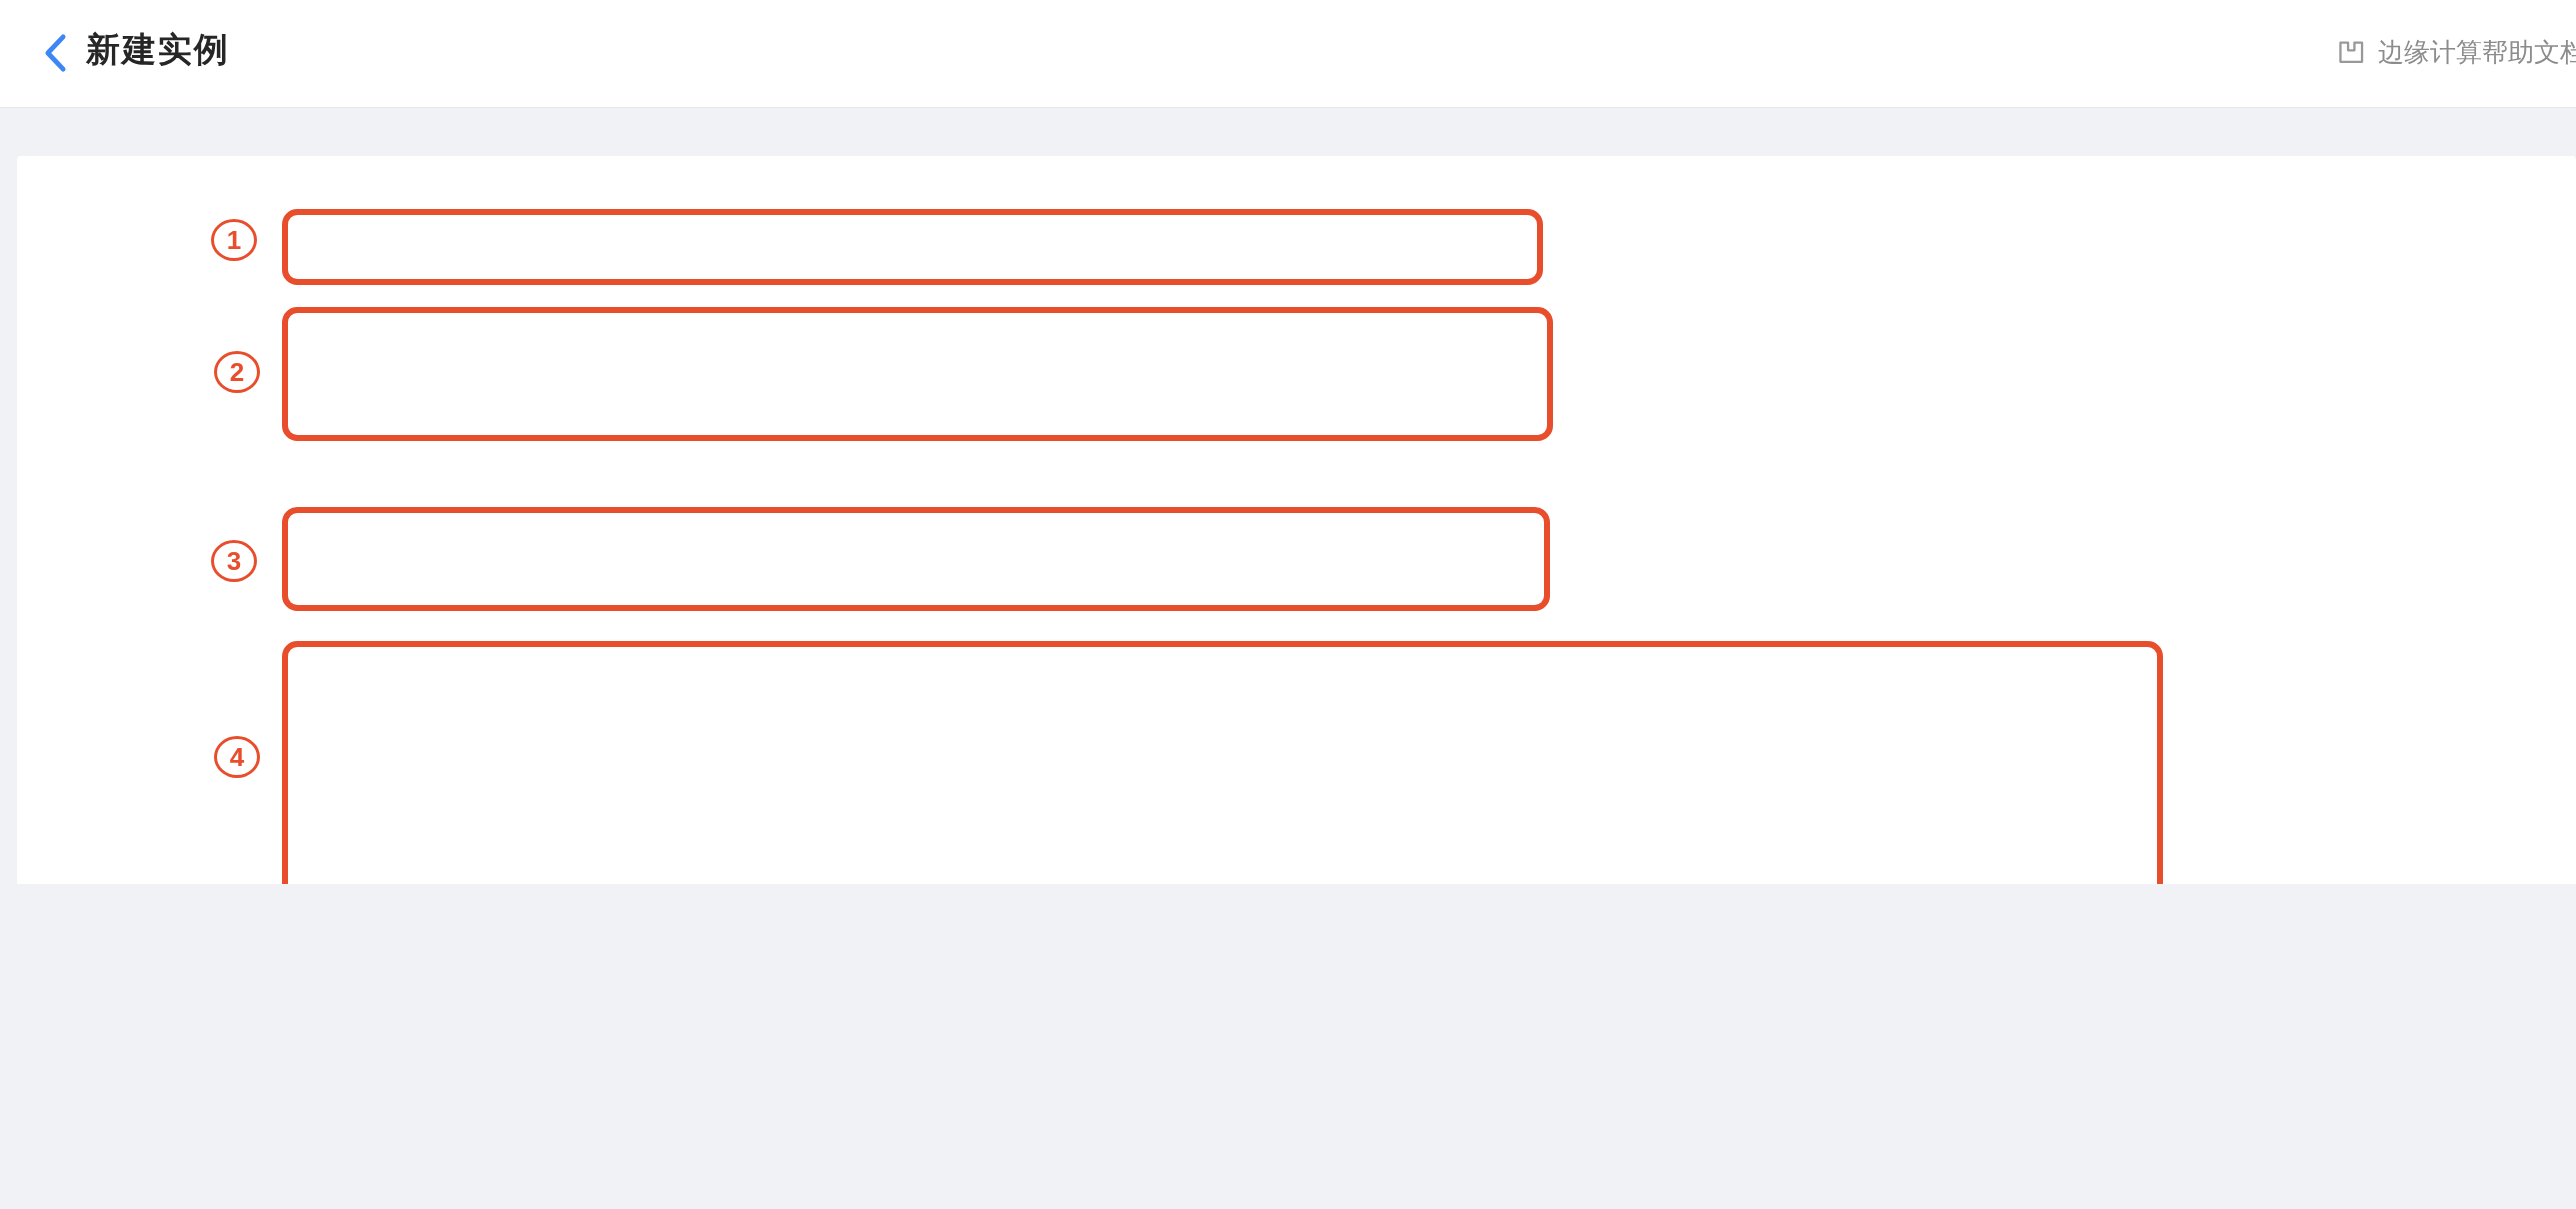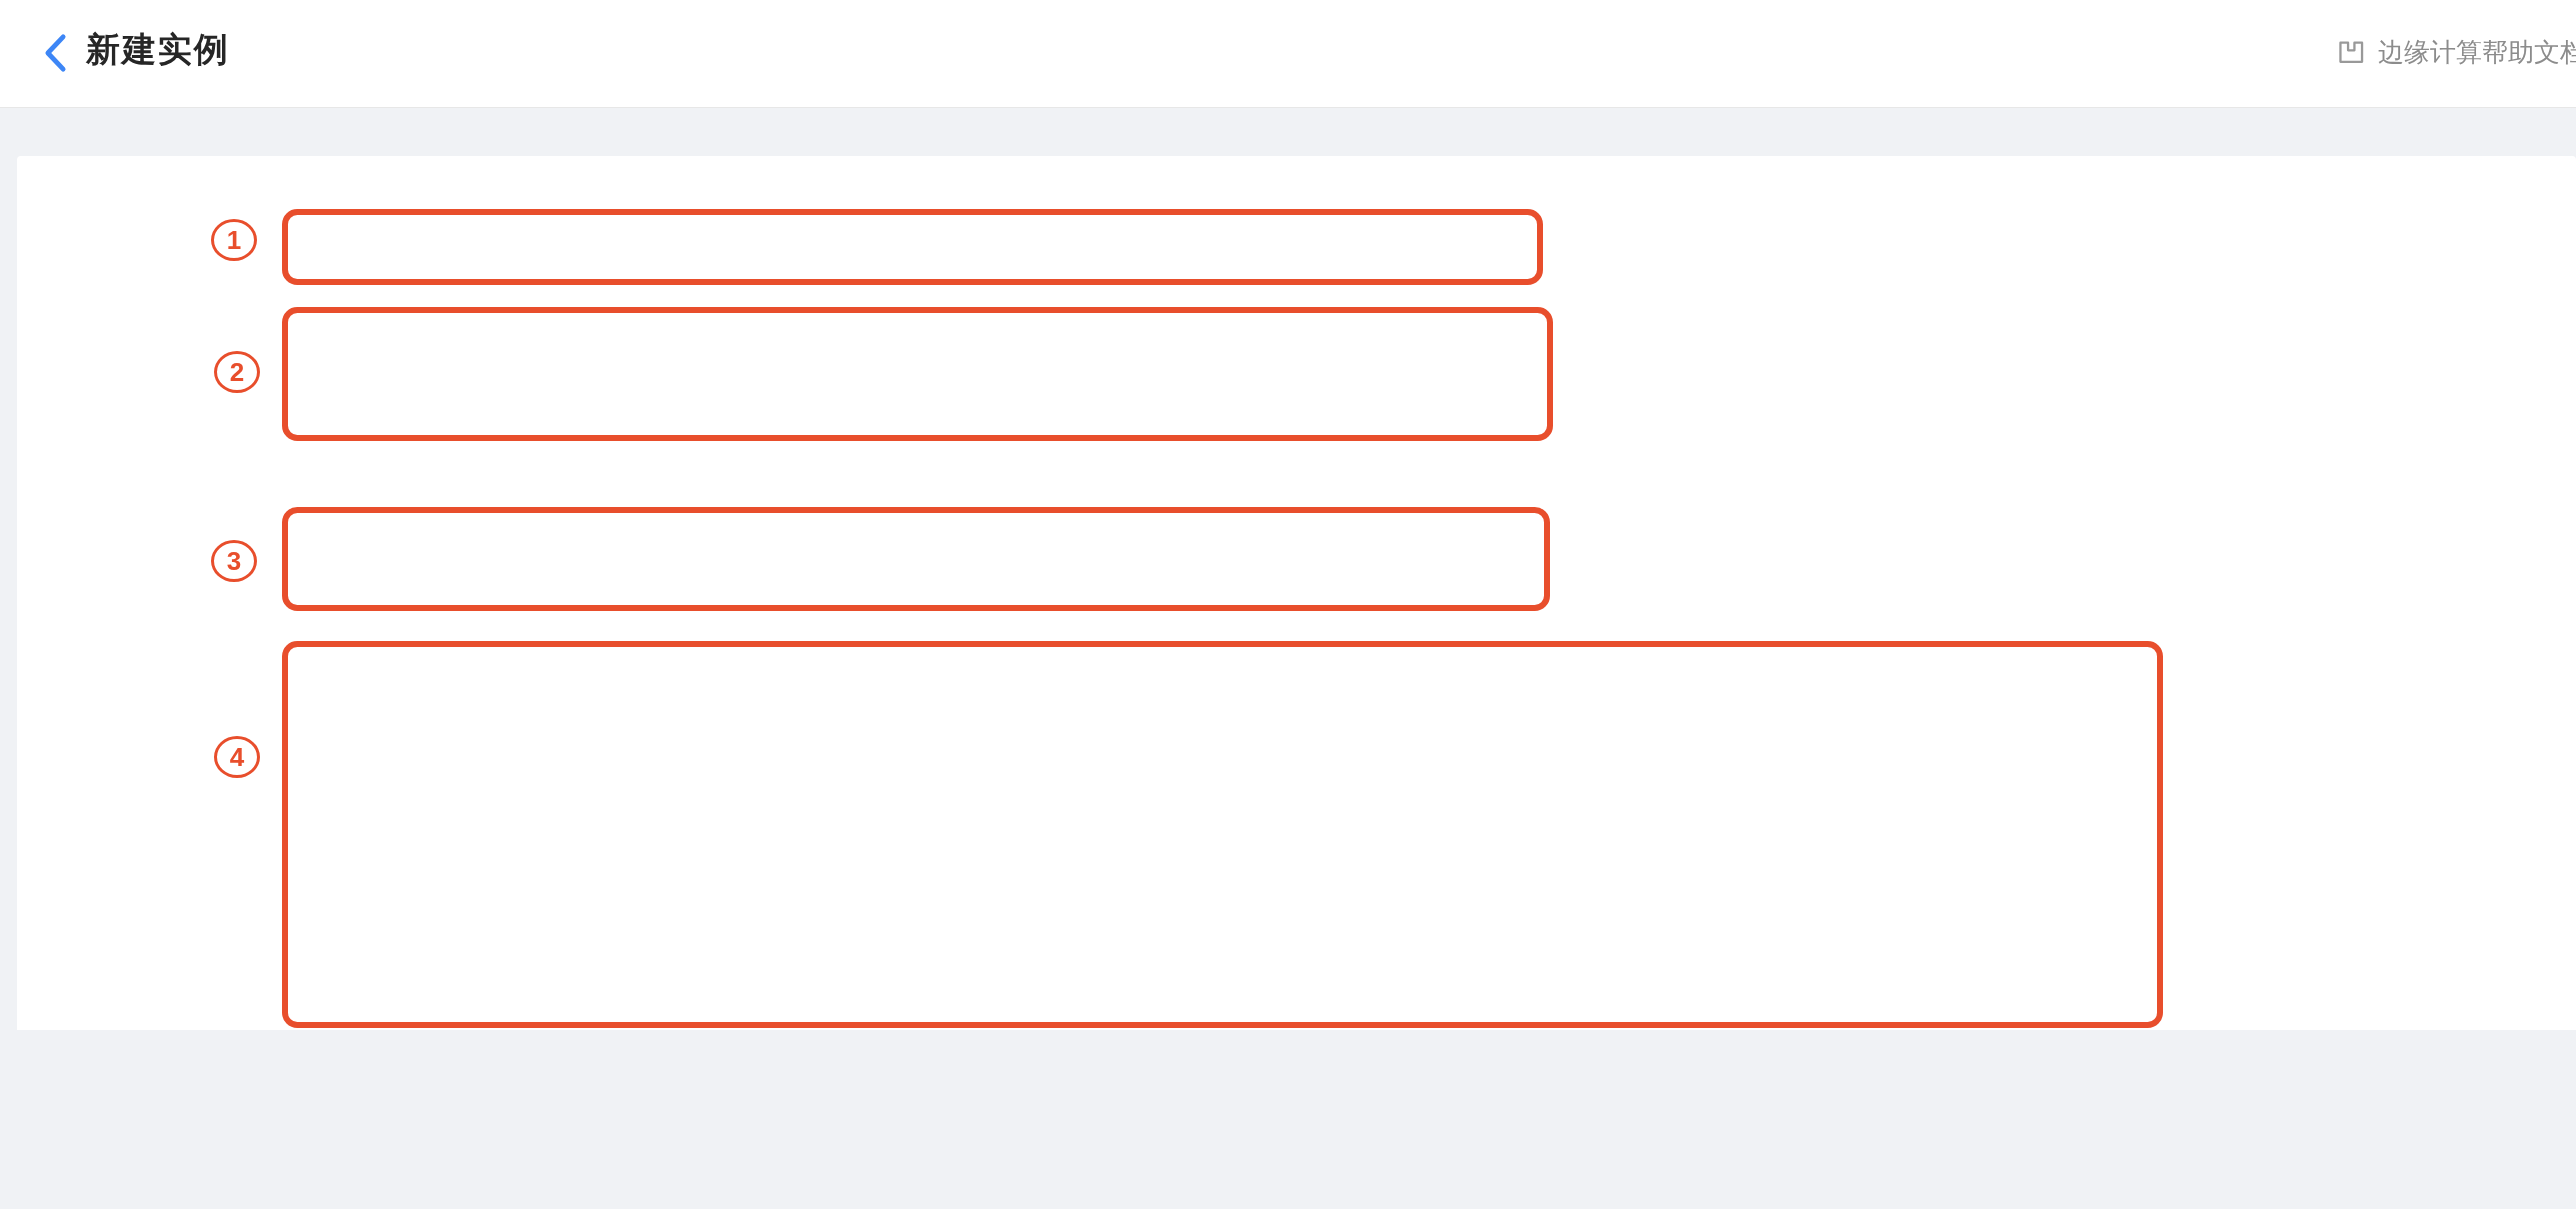--- a/index.html
+++ b/index.html
@@ -1,18 +1,18 @@
 <!DOCTYPE html>
 <html><head>
 <meta charset="utf-8">
 <style>
   * { margin:0; padding:0; box-sizing:border-box; }
   html,body { width:2576px; height:1210px; }
   body { background:#f0f2f5; font-family:"Liberation Sans","DejaVu Sans",sans-serif; }
-  #page { position:relative; width:2576px; height:1030px; overflow:hidden; }
+  #page { position:relative; width:2576px; height:884px; overflow:hidden; }
 
   
   .header { position:absolute; left:0; top:0; width:2576px; height:108px; background:#fff; border-bottom:1px solid #e7e7e7; z-index:2; }
   .back-btn { position:absolute; left:42px; top:31.5px; width:27px; height:42px; cursor:pointer; }
   .page-title { position:absolute; left:86px; top:27px; font-size:34px; font-weight:700; color:#262626; letter-spacing:1.9px; }
   .help-link { position:absolute; left:2336px; top:35px; display:flex; align-items:center; gap:11.4px; color:#8c8c8c; font-size:26px; white-space:nowrap; cursor:pointer; }
 
   
   .card { position:absolute; left:17px; top:156px; width:2559px; height:1054px; background:#fff; border-radius:3.8px; z-index:1; }
 

